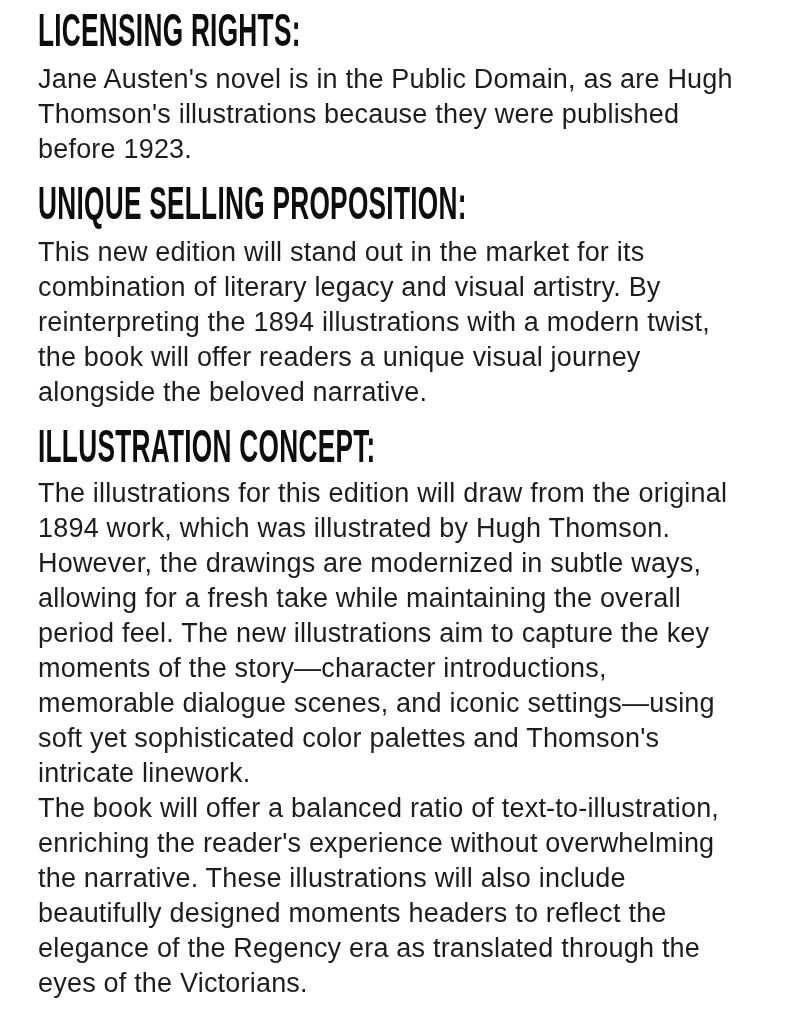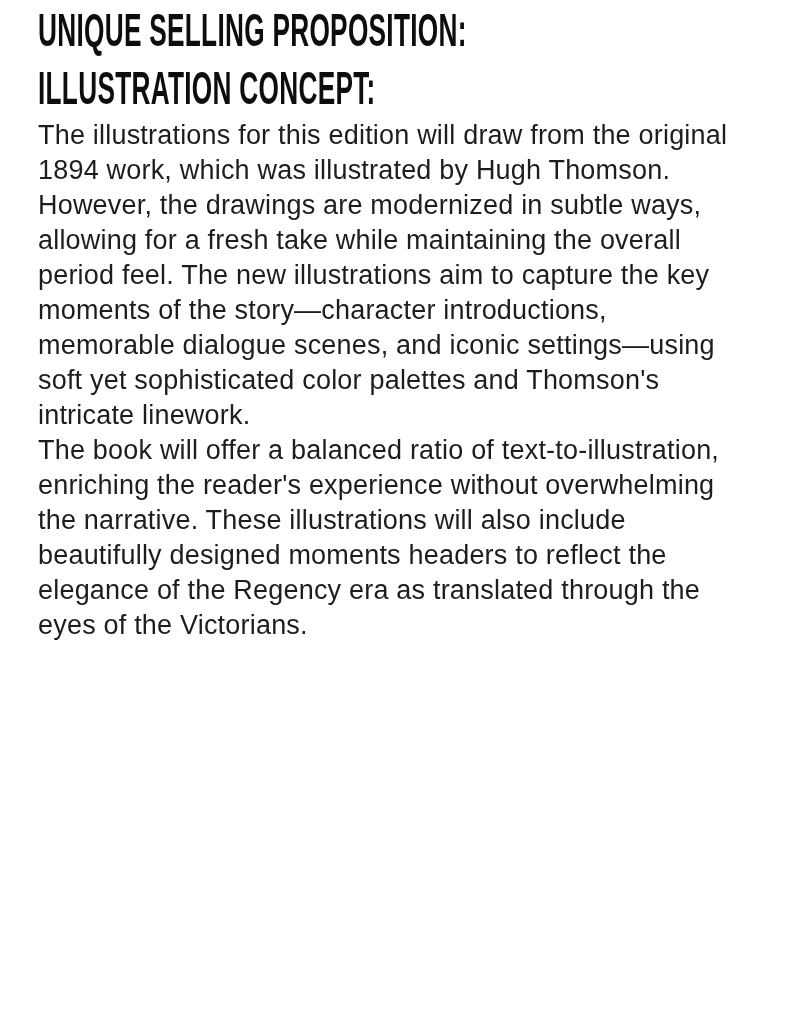--- a/index.html
+++ b/index.html
@@ -41,23 +41,34 @@
     color: #1d1d1d;
     white-space: pre-line;
     margin: 0;
   }
 </style>
 </head>
 <body>
 
 <div class="page">
 
+  <div class="section">
+    <div class="heading">LICENSING RIGHTS:</div>
+    <p class="para">Jane Austen's novel is in the Public Domain, as are Hugh
+Thomson's illustrations because they were published
+before 1923.</p>
+  </div>
 
   <div class="section">
     <div class="heading">UNIQUE SELLING PROPOSITION:</div>
+    <p class="para">This new edition will stand out in the market for its
+combination of literary legacy and visual artistry. By
+reinterpreting the 1894 illustrations with a modern twist,
+the book will offer readers a unique visual journey
+alongside the beloved narrative.</p>
   </div>
 
   <div class="section section-illustration">
     <div class="heading">ILLUSTRATION CONCEPT:</div>
     <p class="para">The illustrations for this edition will draw from the original
 1894 work, which was illustrated by Hugh Thomson.
 However, the drawings are modernized in subtle ways,
 allowing for a fresh take while maintaining the overall
 period feel. The new illustrations aim to capture the key
 moments of the story—character introductions,

